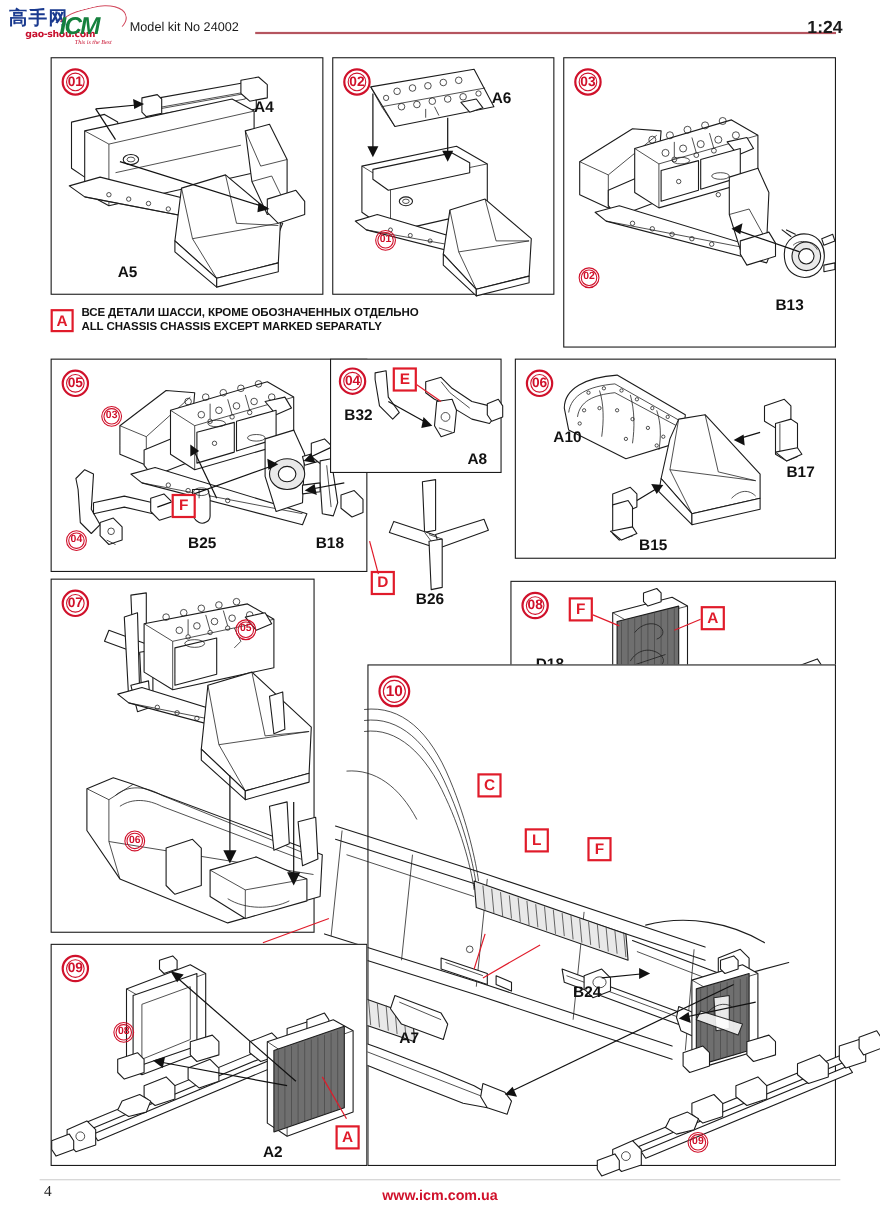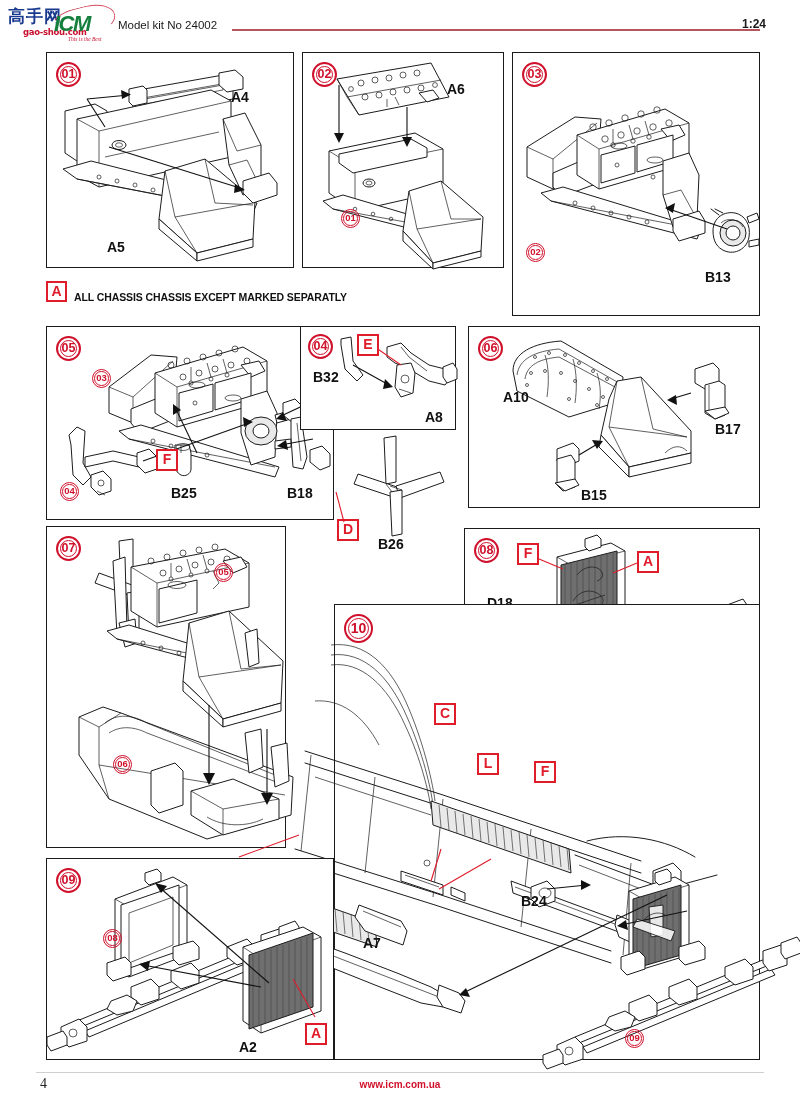--- a/index.html
+++ b/index.html
@@ -25,21 +25,21 @@
                font-family:"Liberation Sans", sans-serif; }
   .logo .swoosh { position:absolute; left:44px; top:4px; width:66px; height:30px;
                   border:1.4px solid #d24a5e; border-radius:50%/60%;
                   border-left-color:transparent; border-bottom-color:transparent;
                   transform:rotate(-14deg); }
   .logo .tag { position:absolute; left:62px; top:33px; font-size:5.5px; font-style:italic;
                color:#c8102e; font-family:"Liberation Serif", serif; }
 
   .kitno { position:absolute; left:118px; top:19px; font-size:11.5px; color:#1a1a1a; white-space:nowrap; }
   .hline { position:absolute; left:232px; top:29px; height:2px; width:528px; background:#b5555f; }
-  .scale { position:absolute; right:34px; top:17px; font-size:12px; font-weight:bold; color:#1a1a1a; }
+  .scale { position:absolute; right:34px; top:17px; font-size:16px; font-weight:bold; color:#1a1a1a; }
 
   
   .panel { position:absolute; border:1.6px solid #1b1b1b; background:#fff; }
   .stepcircle {
     position:absolute; width:25px; height:25px; border-radius:50%;
     border:2.2px solid #d0112b; color:#d0112b;
     font-size:12.5px; font-weight:bold; line-height:21px; text-align:center;
     font-family:"Liberation Sans", sans-serif;
   }
   .stepcircle.inner { width:19px; height:19px; border-width:1.6px; font-size:9.5px; line-height:16px; }
@@ -66,21 +66,21 @@
   .note .ru { position:absolute; left:28px; top:0px; font-size:10.5px; font-weight:bold; color:#111;
               letter-spacing:-0.1px; white-space:nowrap; }
   .note .en { position:absolute; left:28px; top:13px; font-size:10.5px; font-weight:bold; color:#111;
               letter-spacing:-0.1px; white-space:nowrap; }
 
   
   .footline { position:absolute; left:36px; top:1072px; width:728px; height:1px; background:#cfcfcf; }
   .pageno { position:absolute; left:40px; top:1076px; font-size:14px; color:#222;
             font-family:"Liberation Serif", serif; }
   .site { position:absolute; left:0; top:1079px; width:800px; text-align:center;
-          font-size:10px; font-weight:bold; color:#d0112b; }
+          font-size:13px; font-weight:bold; color:#d0112b; }
 
   
   svg.art { position:absolute; left:0; top:0; overflow:visible; }
   .ln { fill:none; stroke:#1c1c1c; stroke-width:1; stroke-linejoin:round; stroke-linecap:round; }
   .lnT { fill:none; stroke:#1c1c1c; stroke-width:0.7; }
   .fillw { fill:#ffffff; stroke:#1c1c1c; stroke-width:1; stroke-linejoin:round; }
   .fillg { fill:#6f6f6f; stroke:#1c1c1c; stroke-width:1; stroke-linejoin:round; }
   .filll { fill:#e9e9e9; stroke:#1c1c1c; stroke-width:1; stroke-linejoin:round; }
   .arr { fill:none; stroke:#111; stroke-width:1.1; }
   .arrh { fill:#111; stroke:none; }
@@ -274,20 +274,21 @@
 
       <path class="arr" d="M214 176 L156 156"></path>
       <path class="arrh" d="M152 155 L162 150 L160 160 Z"></path>
     </svg>
     <div class="stepcircle inner" style="left:13px; top:190px;">02</div>
     <div class="partlbl" style="left:192px; top:216px;">B13</div>
   </div>
 
   <div class="note">
     <div class="nbox">A</div>
+    <div class="ru">ВСЕ ДЕТАЛИ ШАССИ, КРОМЕ ОБОЗНАЧЕННЫХ ОТДЕЛЬНО</div>
     <div class="en">ALL CHASSIS CHASSIS EXCEPT MARKED SEPARATLY</div>
   </div>
 
   <div class="panel" style="left:46px; top:326px; width:288px; height:194px;">
     <div class="stepcircle" style="left:9px; top:9px;">05</div>
     <svg class="art" width="288" height="194" viewBox="0 0 288 194">
 
       <path class="fillw" d="M62 60 L104 28 L130 30 L126 78 L86 96 L62 86 Z"></path>
       <path class="lnT" d="M62 60 L86 70 L126 34"></path>
       <path class="lnT" d="M86 70 L86 96"></path>

